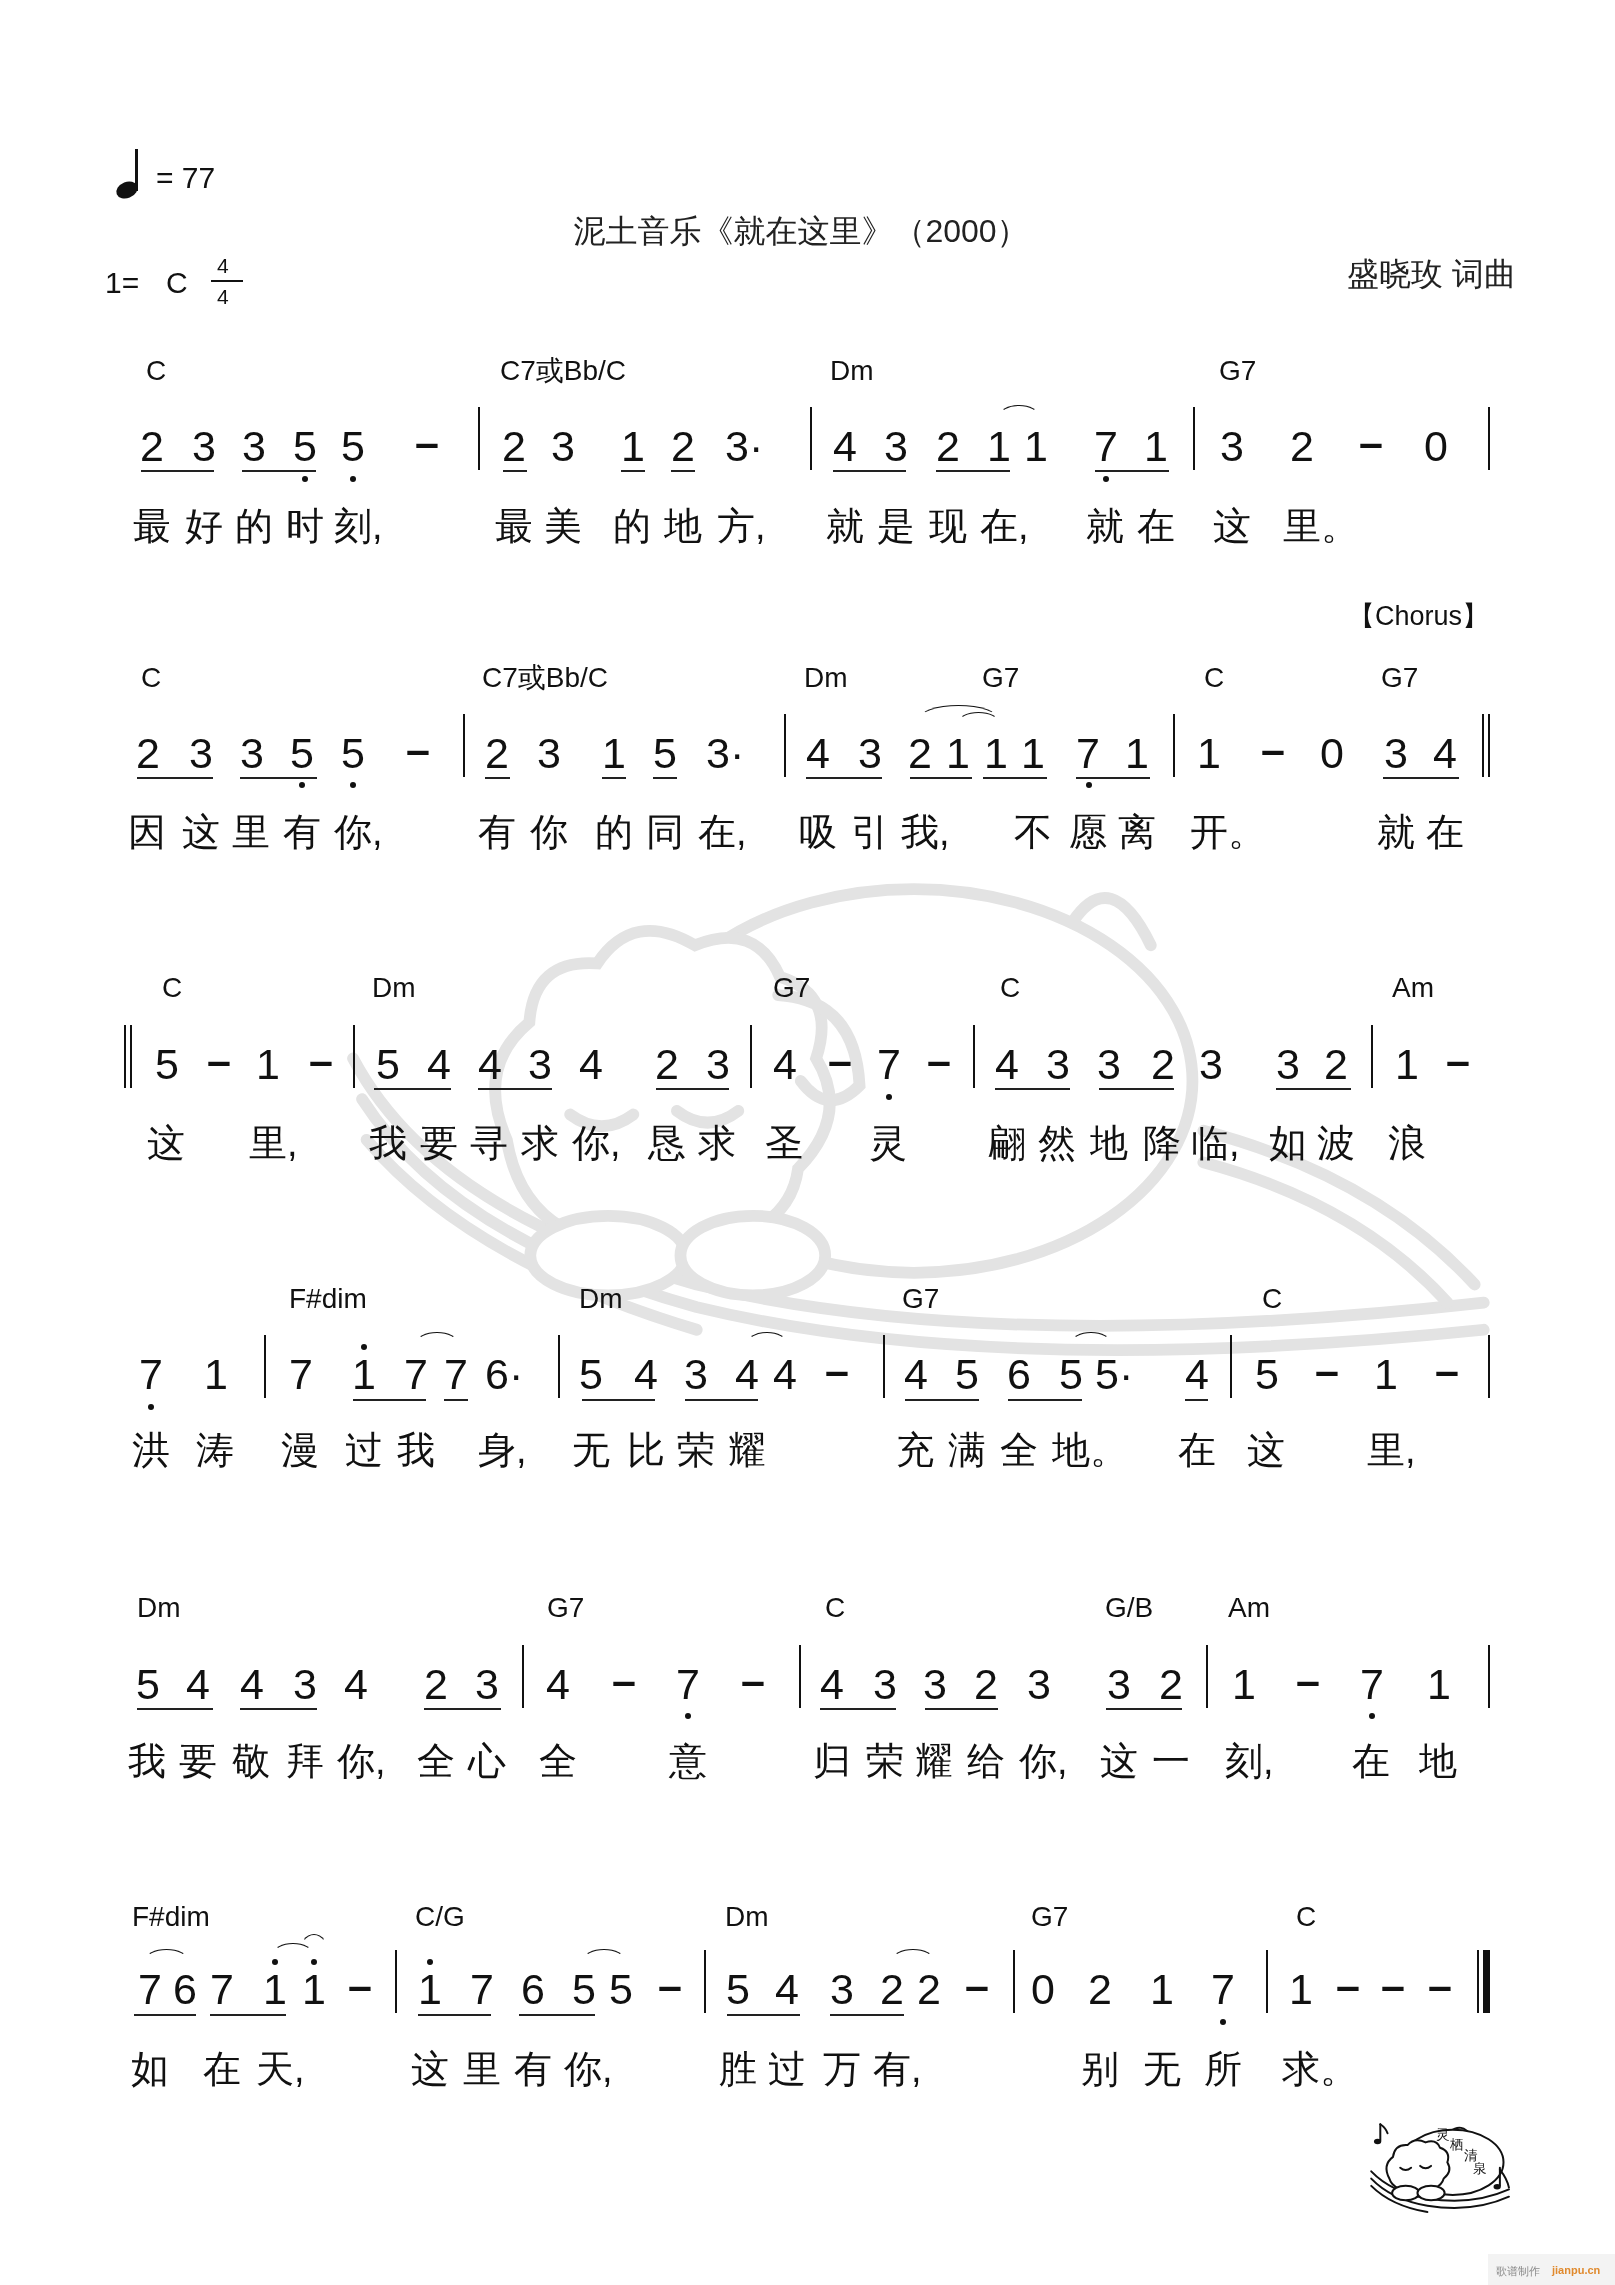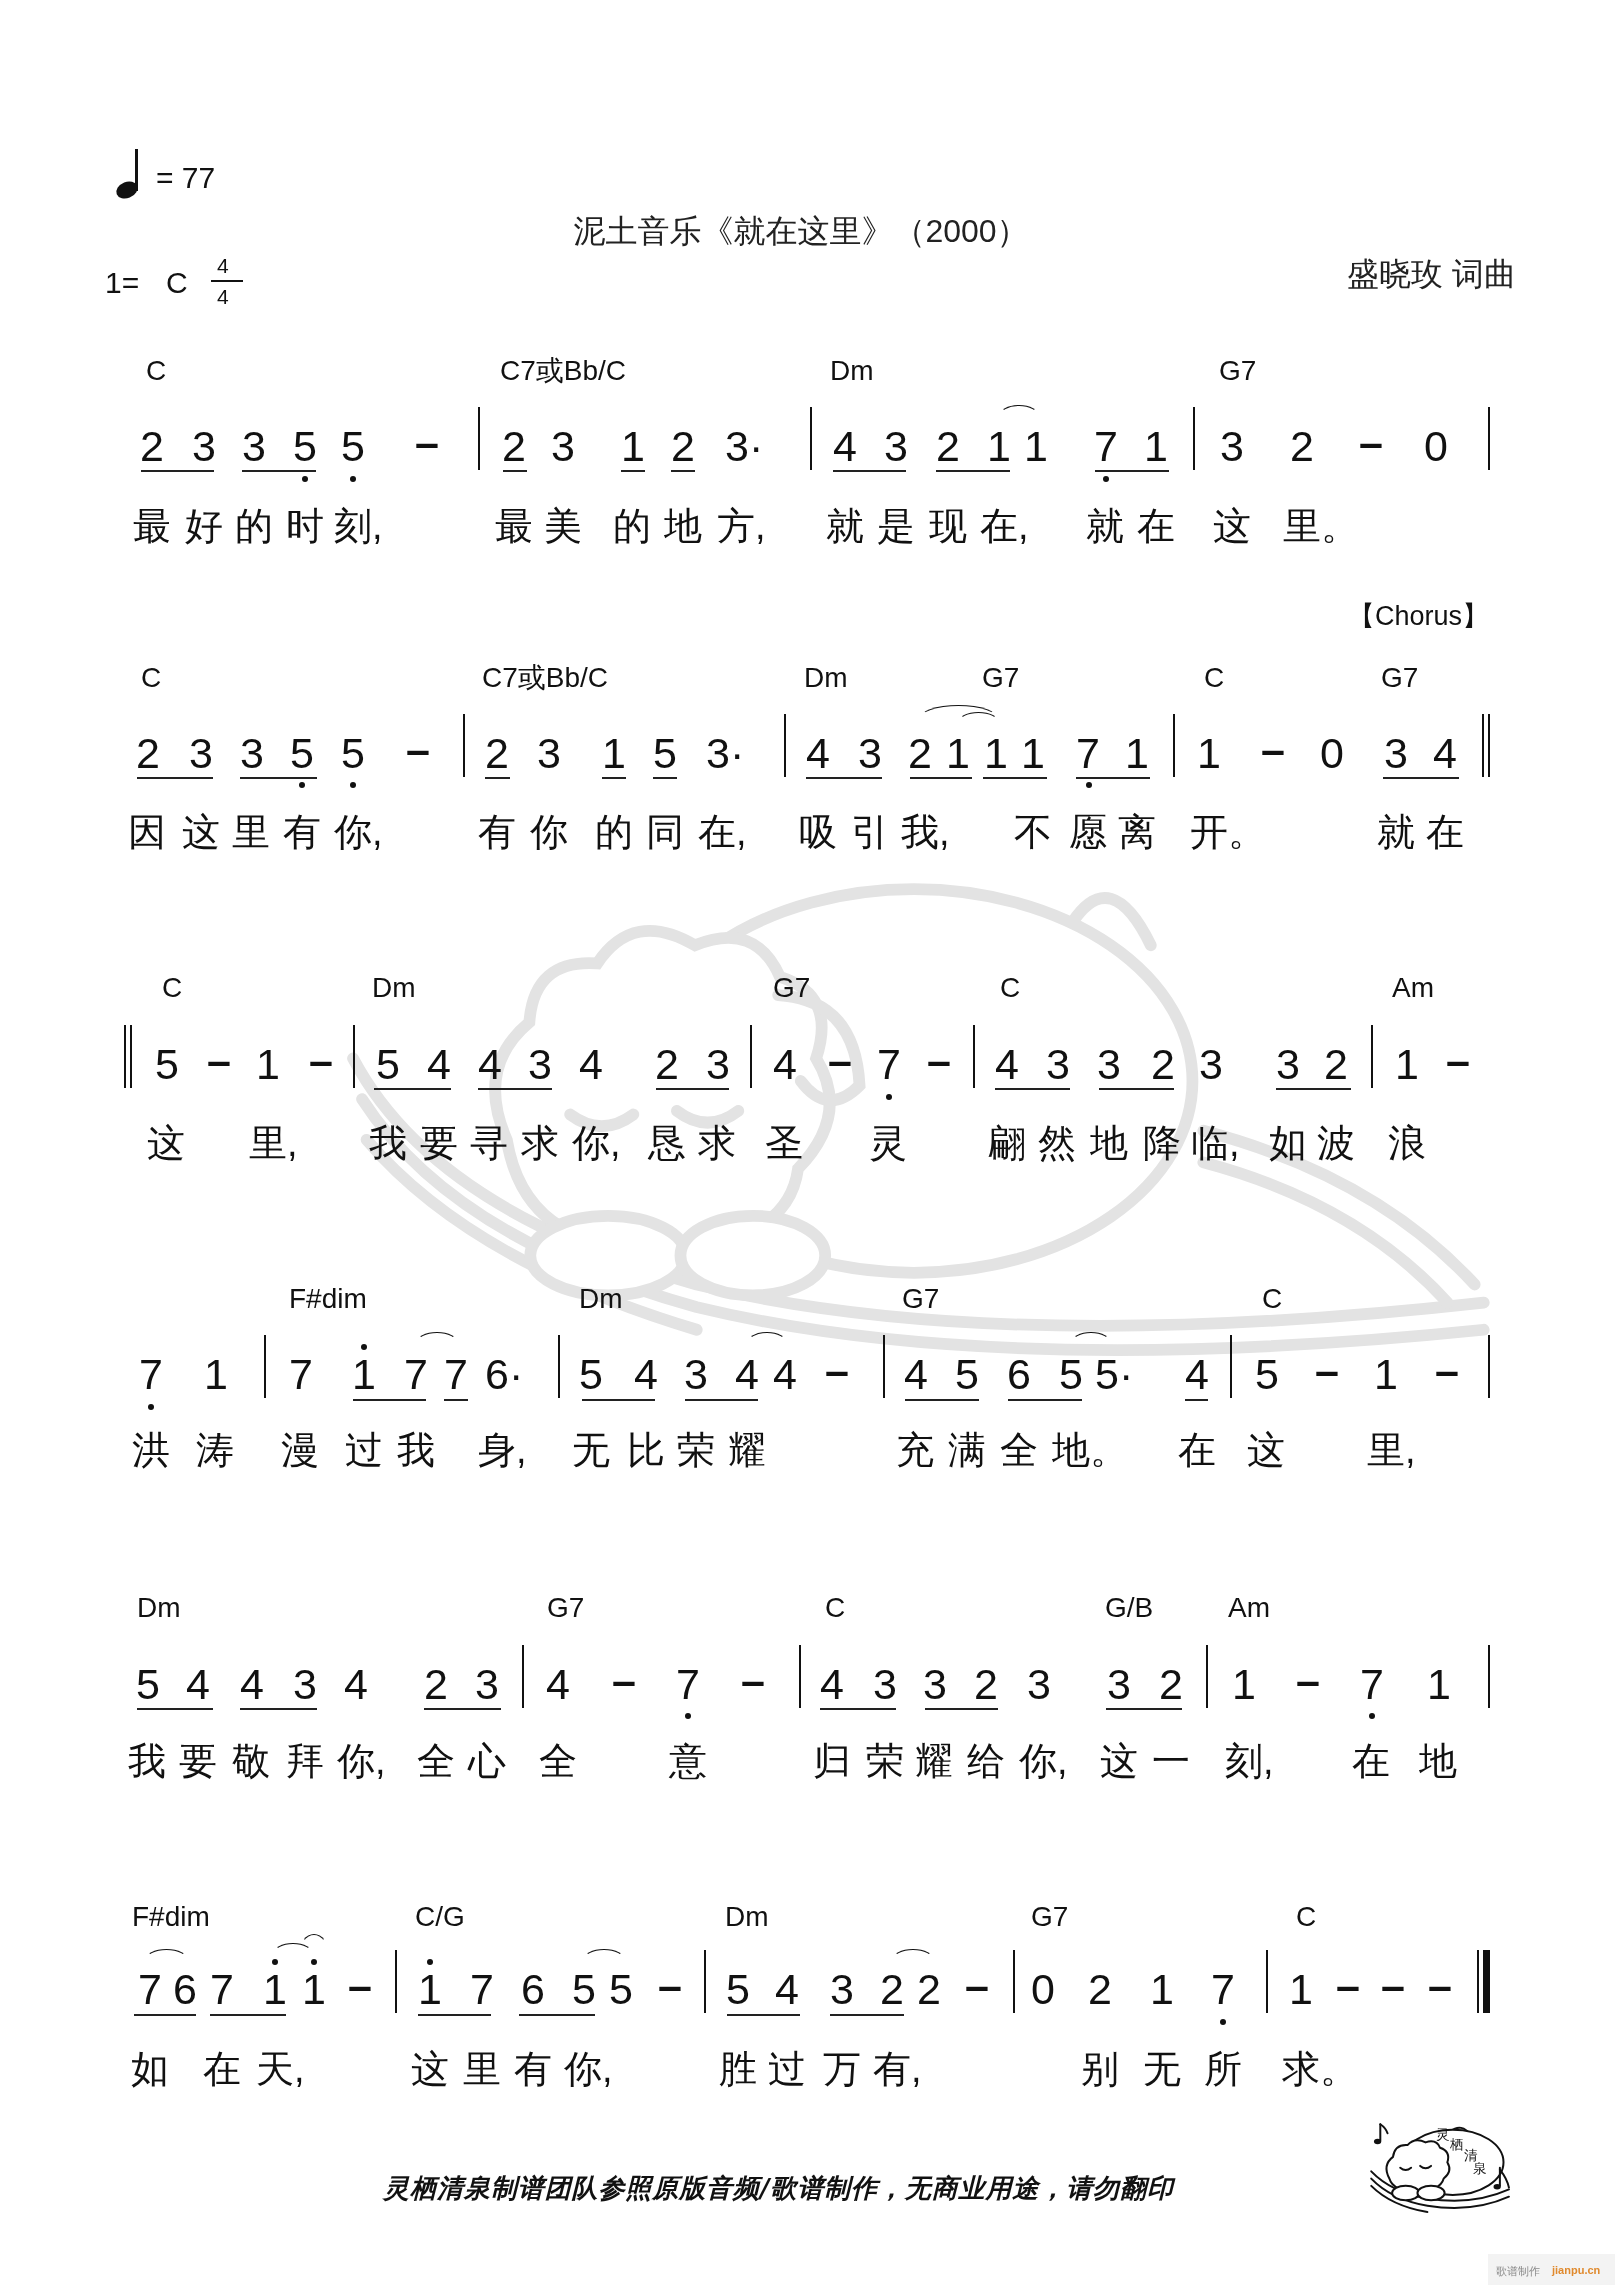--- a/index.html
+++ b/index.html
@@ -468,21 +468,20 @@
           <span class="lyric" style="left: 768px; top: 2050px;">过</span>
           <span class="lyric" style="left: 823px; top: 2050px;">万</span>
           <span class="lyric" style="left: 873px; top: 2050px;">有,</span>
           <span class="lyric" style="left: 1081px; top: 2050px;">别</span>
           <span class="lyric" style="left: 1143px; top: 2050px;">无</span>
           <span class="lyric" style="left: 1204px; top: 2050px;">所</span>
           <span class="lyric" style="left: 1282px; top: 2050px;">求。</span>
         </div>
       </div>
 
-    <div class="abs footer">灵栖清泉制谱团队参照原版音频/歌谱制作，无商业用途，请勿翻印</div>
 
     <div class="logo">
       <svg width="154" height="100" viewBox="0 0 170 110">
         <g fill="none" stroke="#111" stroke-width="2.2" stroke-linecap="round">
           <path d="M95 18 Q108 8 118 22"></path>
           <ellipse cx="98" cy="52" rx="56" ry="36" fill="#fff"></ellipse>
           <path d="M8 62 Q30 85 70 92 Q120 100 160 82"></path>
           <path d="M8 70 Q30 93 70 100 Q120 108 160 90"></path>
           <path d="M8 78 Q30 100 70 107"></path>
           <path d="M150 60 Q158 70 160 80"></path>

